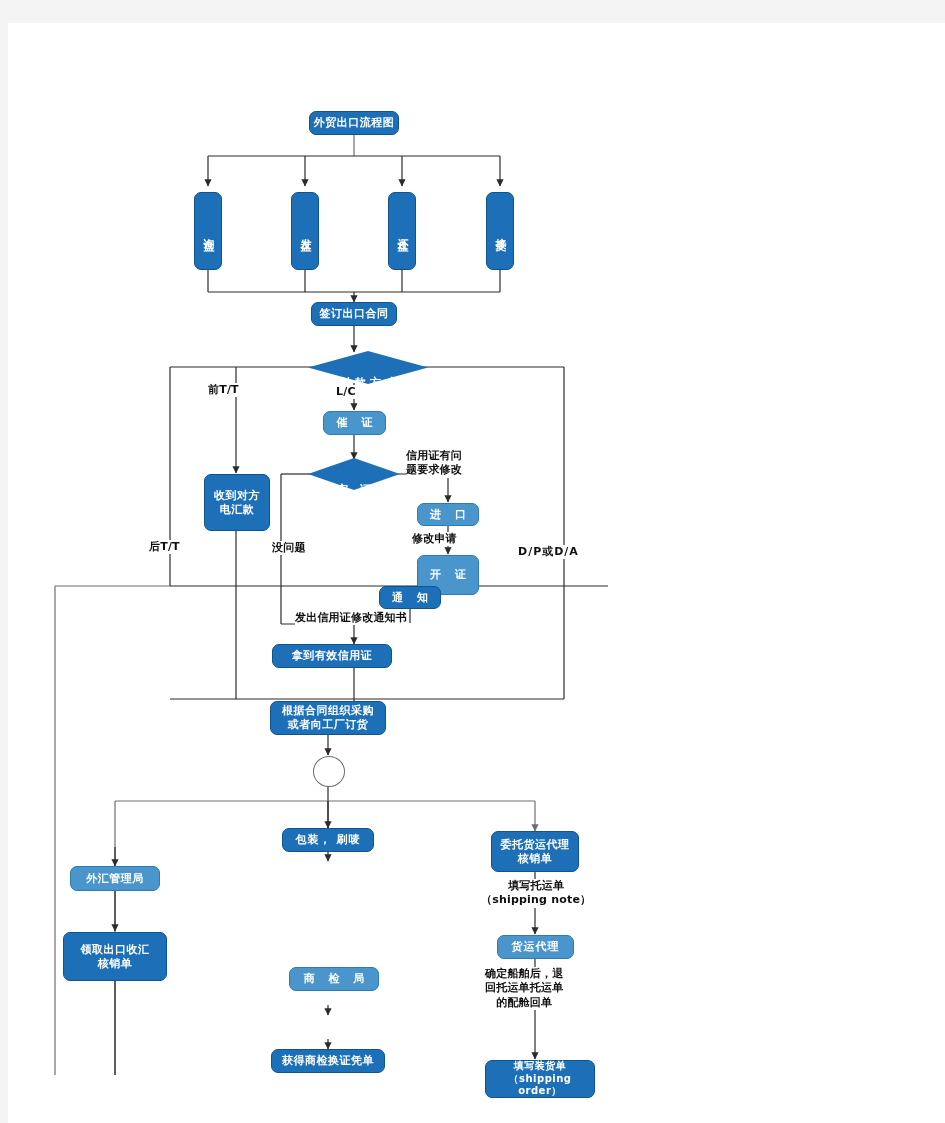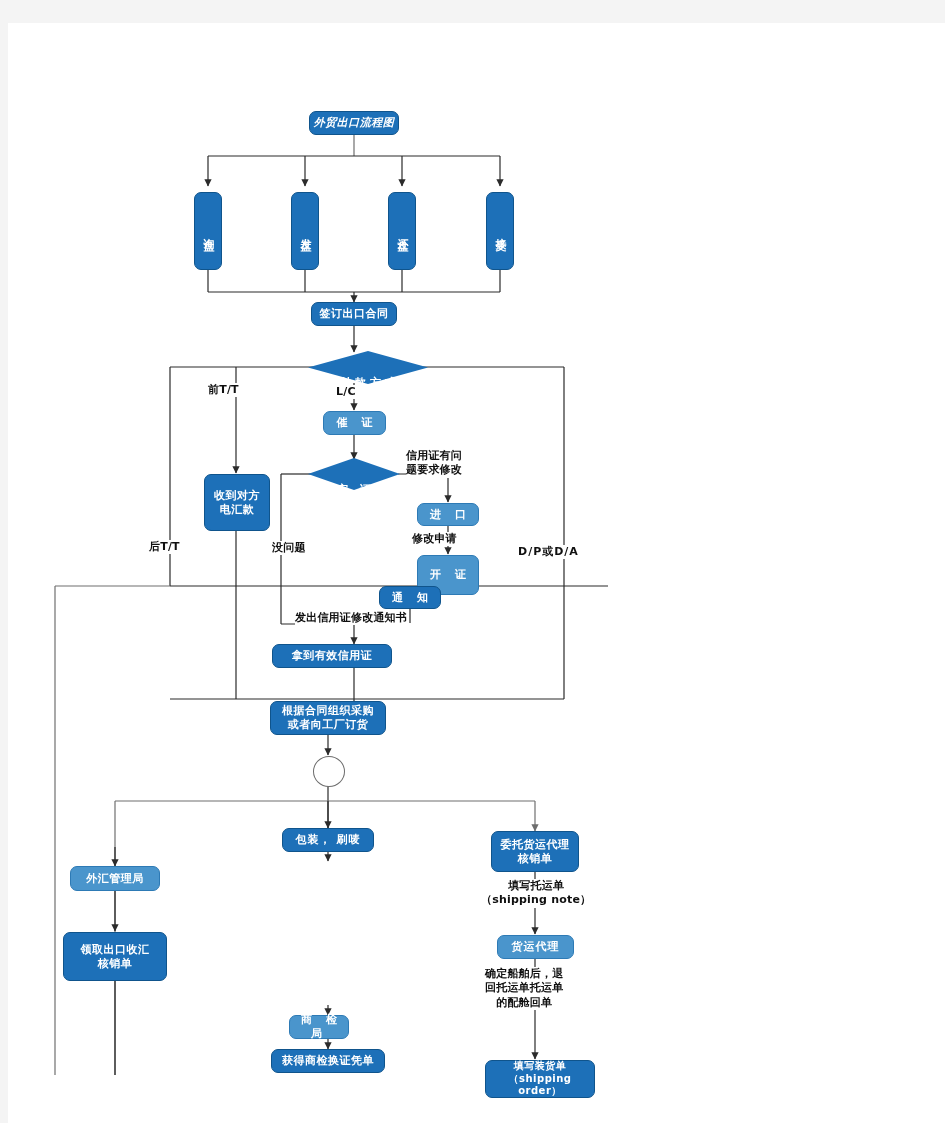--- a/index.html
+++ b/index.html
@@ -170,21 +170,21 @@
 
       <path d="M527,849 L527,911" marker-end="url(#ah)"></path>
       <path d="M527,936 L527,1036" marker-end="url(#ah)"></path>
 
       <path d="M47,563 L47,1052" stroke="#6f6f6f"></path>
       <path d="M47,563 L162,563" stroke="#6f6f6f"></path>
       <path d="M600,563 L600,563" stroke="#6f6f6f"></path>
     </g>
   </svg>
 
-  <div class="node" style="left:301px;top:88px;width:90px;height:24px;font-style:italic;">外贸出口流程图</div>
+  <div class="node" style="left:301px;top:88px;width:90px;height:24px;">外贸出口流程图</div>
 
   <div class="node" style="left:186px;top:169px;width:28px;height:78px;writing-mode:vertical-rl;letter-spacing:2px;">询盘</div>
   <div class="node" style="left:283px;top:169px;width:28px;height:78px;writing-mode:vertical-rl;letter-spacing:2px;">发盘</div>
   <div class="node" style="left:380px;top:169px;width:28px;height:78px;writing-mode:vertical-rl;letter-spacing:2px;">还盘</div>
   <div class="node" style="left:478px;top:169px;width:28px;height:78px;writing-mode:vertical-rl;letter-spacing:2px;">接受</div>
 
   <div class="node" style="left:303px;top:279px;width:86px;height:24px;">签订出口合同</div>
 
   <div class="diamond" style="left:300px;top:328px;width:120px;height:33px;">
     <div class="dshape"></div>
@@ -214,21 +214,21 @@
 
   <div class="circle" style="left:305px;top:733px;width:30px;height:29px;"></div>
 
   <div class="node light" style="left:62px;top:843px;width:90px;height:25px;">外汇管理局</div>
   <div class="node" style="left:55px;top:909px;width:104px;height:49px;white-space:pre-line;">领取出口收汇
 核销单</div>
 
   <div class="node" style="left:274px;top:805px;width:92px;height:24px;letter-spacing:1px;">包装， 刷唛</div>
 
 
-  <div class="node light wide-sp" style="left:281px;top:992px;width:60px;height:24px;">商 检 局</div>
+  <div class="node light wide-sp" style="left:281px;top:944px;width:90px;height:24px;">商 检 局</div>
   <div class="node" style="left:263px;top:1026px;width:114px;height:24px;">获得商检换证凭单</div>
 
   <div class="node" style="left:483px;top:808px;width:88px;height:41px;white-space:pre-line;">委托货运代理
 核销单</div>
   <div class="node light" style="left:489px;top:912px;width:77px;height:24px;letter-spacing:1px;">货运代理</div>
   <div class="node" style="left:477px;top:1037px;width:110px;height:38px;white-space:pre-line;font-size:10px;">填写装货单
 （shipping order）</div>
 
   <div class="lbl" style="left:200px;top:360px;">前T/T</div>
   <div class="lbl" style="left:328px;top:362px;">L/C</div>

